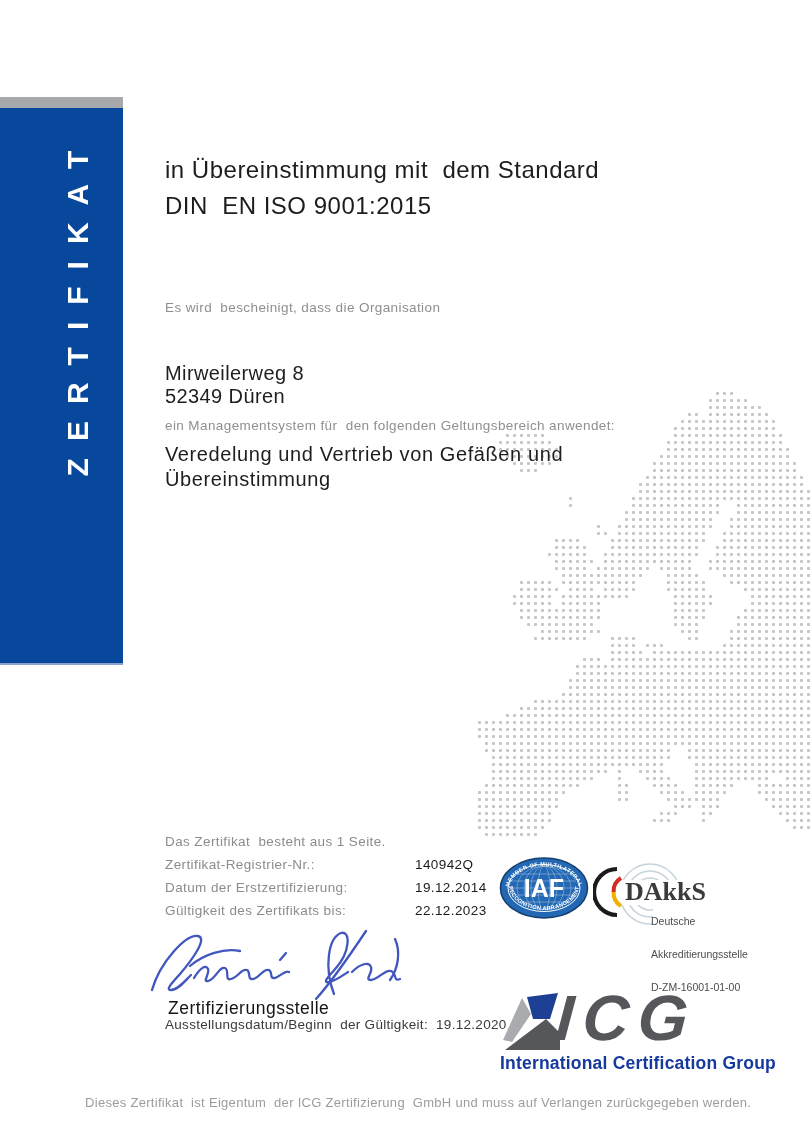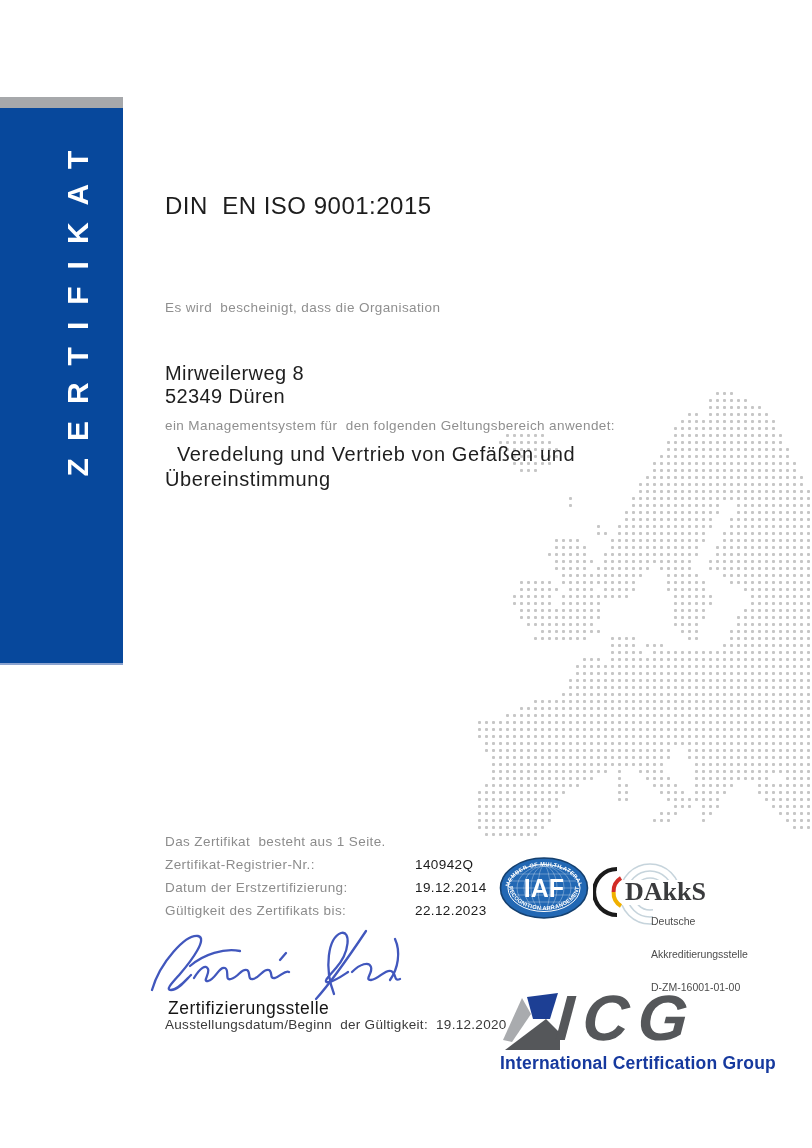--- a/index.html
+++ b/index.html
@@ -19,21 +19,21 @@
   .title{left:162px;top:99px;font-size:50px;font-weight:bold;letter-spacing:1px;line-height:1.06;color:#3b4ba1;}
   .sub1{left:165px;top:156px;font-size:24px;color:#1d1d1d;letter-spacing:0.5px;}
   .sub2{left:165px;top:192px;font-size:24px;color:#1d1d1d;letter-spacing:0.5px;}
 
   
   .intro{left:165px;top:300px;font-size:13.5px;color:#8f8f8f;letter-spacing:0.4px;}
   .org-name{left:165px;top:329px;font-size:26px;color:#1e1e1e;letter-spacing:0.5px;}
   .org-street{left:165px;top:362px;font-size:20px;color:#1e1e1e;letter-spacing:0.4px;}
   .org-city{left:165px;top:385px;font-size:20px;color:#1e1e1e;letter-spacing:0.4px;}
   .scope-intro{left:165px;top:418px;font-size:13.5px;color:#8f8f8f;letter-spacing:0.4px;}
-  .scope1{left:165px;top:443px;font-size:20px;color:#1e1e1e;letter-spacing:0.6px;margin-left:12px;}
+  .scope1{left:165px;top:443px;font-size:20px;color:#1e1e1e;letter-spacing:0.6px;}
   .scope2{left:165px;top:468px;font-size:20px;color:#1e1e1e;letter-spacing:0.6px;}
 
   
   .pages-note{left:165px;top:834px;font-size:13.5px;color:#8c8c8c;letter-spacing:0.4px;}
   .d-label{font-size:13.5px;color:#8c8c8c;letter-spacing:0.4px;}
   .d-value{font-size:13.5px;color:#1c1c1c;letter-spacing:0.4px;}
   .row0{top:857px;} .row1{top:880px;} .row2{top:903px;}
   .lx{left:165px;} .vx{left:415px;}
 
   
@@ -1904,20 +1904,21 @@
       <div class="dot" style="left: 35px; top: 441px; background: rgb(198, 198, 198);"></div>
       <div class="dot" style="left: 42px; top: 441px; background: rgb(198, 198, 198);"></div>
       <div class="dot" style="left: 49px; top: 441px; background: rgb(198, 198, 198);"></div>
       <div class="dot" style="left: 56px; top: 441px; background: rgb(198, 198, 198);"></div>
     </div>
 
   <div class="side-cap"></div>
   <div class="side-bar"></div>
   <div class="zert-label">ZERTIFIKAT</div>
 
+  <div class="t sub1">in Übereinstimmung mit  dem Standard</div>
   <div class="t sub2">DIN  EN ISO 9001:2015</div>
 
   <div class="t intro">Es wird  bescheinigt, dass die Organisation</div>
   <div class="t org-street">Mirweilerweg 8</div>
   <div class="t org-city">52349 Düren</div>
   <div class="t scope-intro">ein Managementsystem für  den folgenden Geltungsbereich anwendet:</div>
   <div class="t scope1">Veredelung und Vertrieb von Gefäßen und</div>
   <div class="t scope2">Übereinstimmung</div>
 
   <div class="t pages-note">Das Zertifikat  besteht aus 1 Seite.</div>
@@ -1994,14 +1995,15 @@
   <div class="t sig-issue">Ausstellungsdatum/Beginn  der Gültigkeit:  19.12.2020</div>
 
   <svg class="icg-emblem" width="58" height="60" viewBox="0 0 58 60">
     <polygon points="1,48 20,6 29,22 10,50" fill="#a9abae"></polygon>
     <polygon points="25,5 56,1 48,27 31,27" fill="#1d3f94"></polygon>
     <polygon points="3,58 44,27 58,41 58,58" fill="#55575a"></polygon>
   </svg>
   <div class="t icg-word">ICG</div>
   <div class="t icg-tagline">International Certification Group</div>
 
+  <div class="t legal">Dieses Zertifikat  ist Eigentum  der ICG Zertifizierung  GmbH und muss auf Verlangen zurückgegeben werden.</div>
 
 </div>
 
 </body></html>

